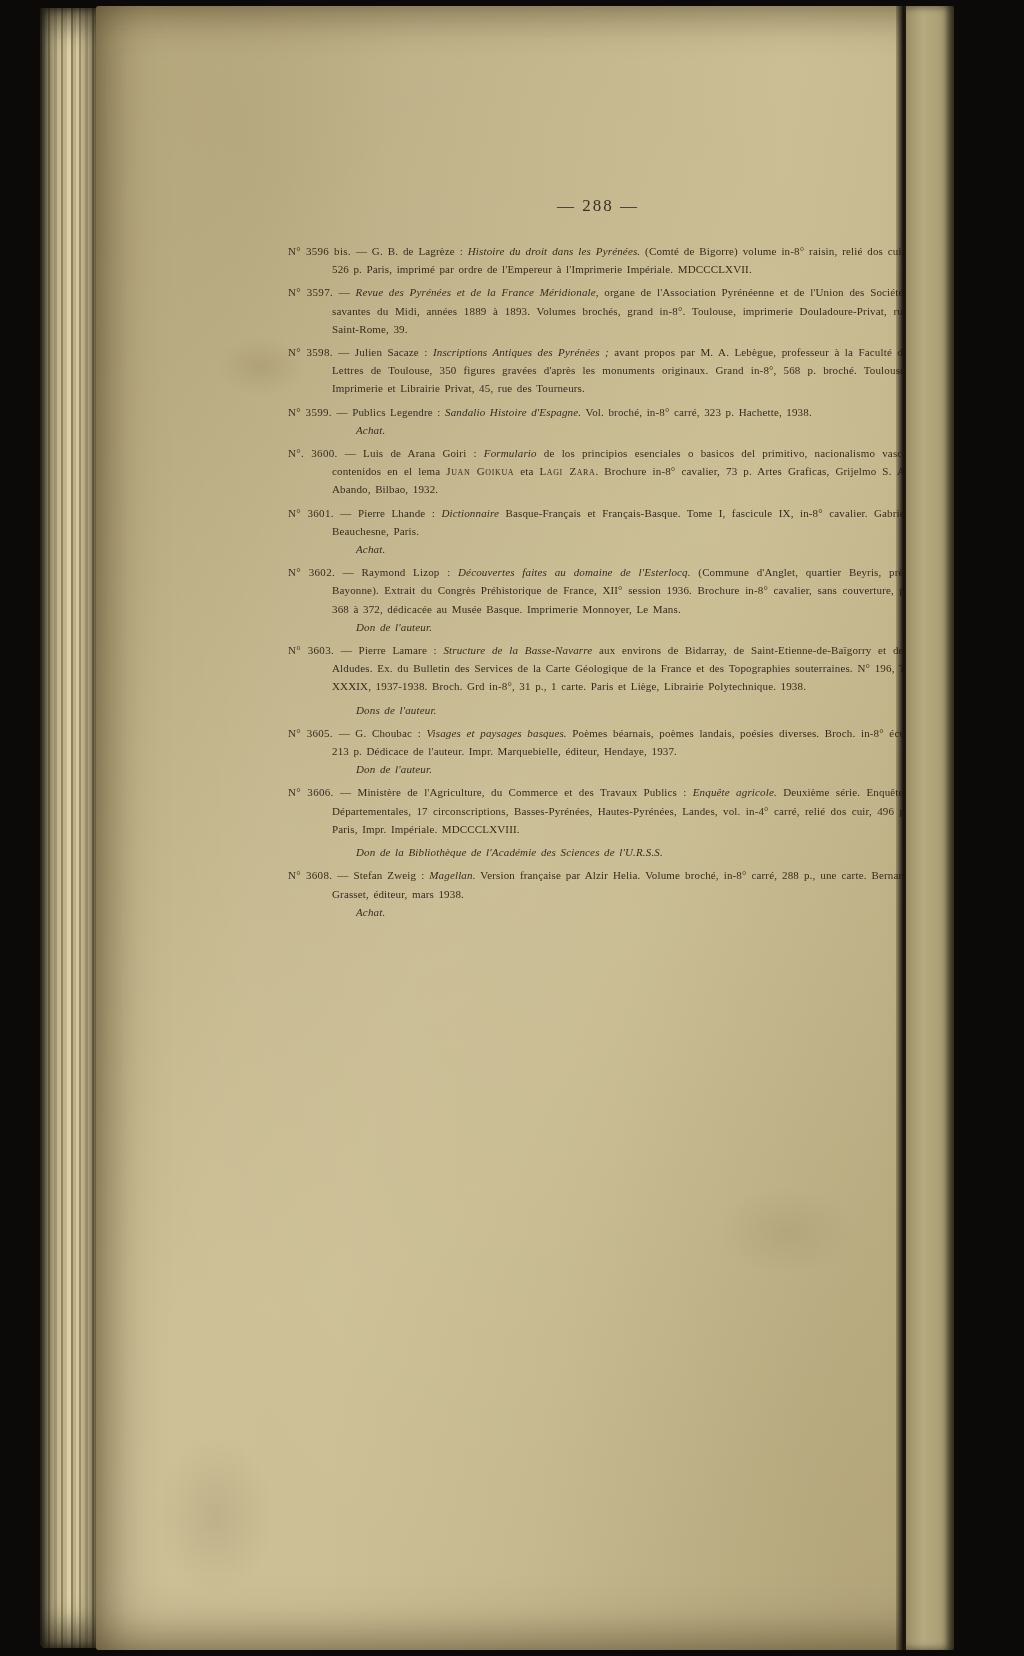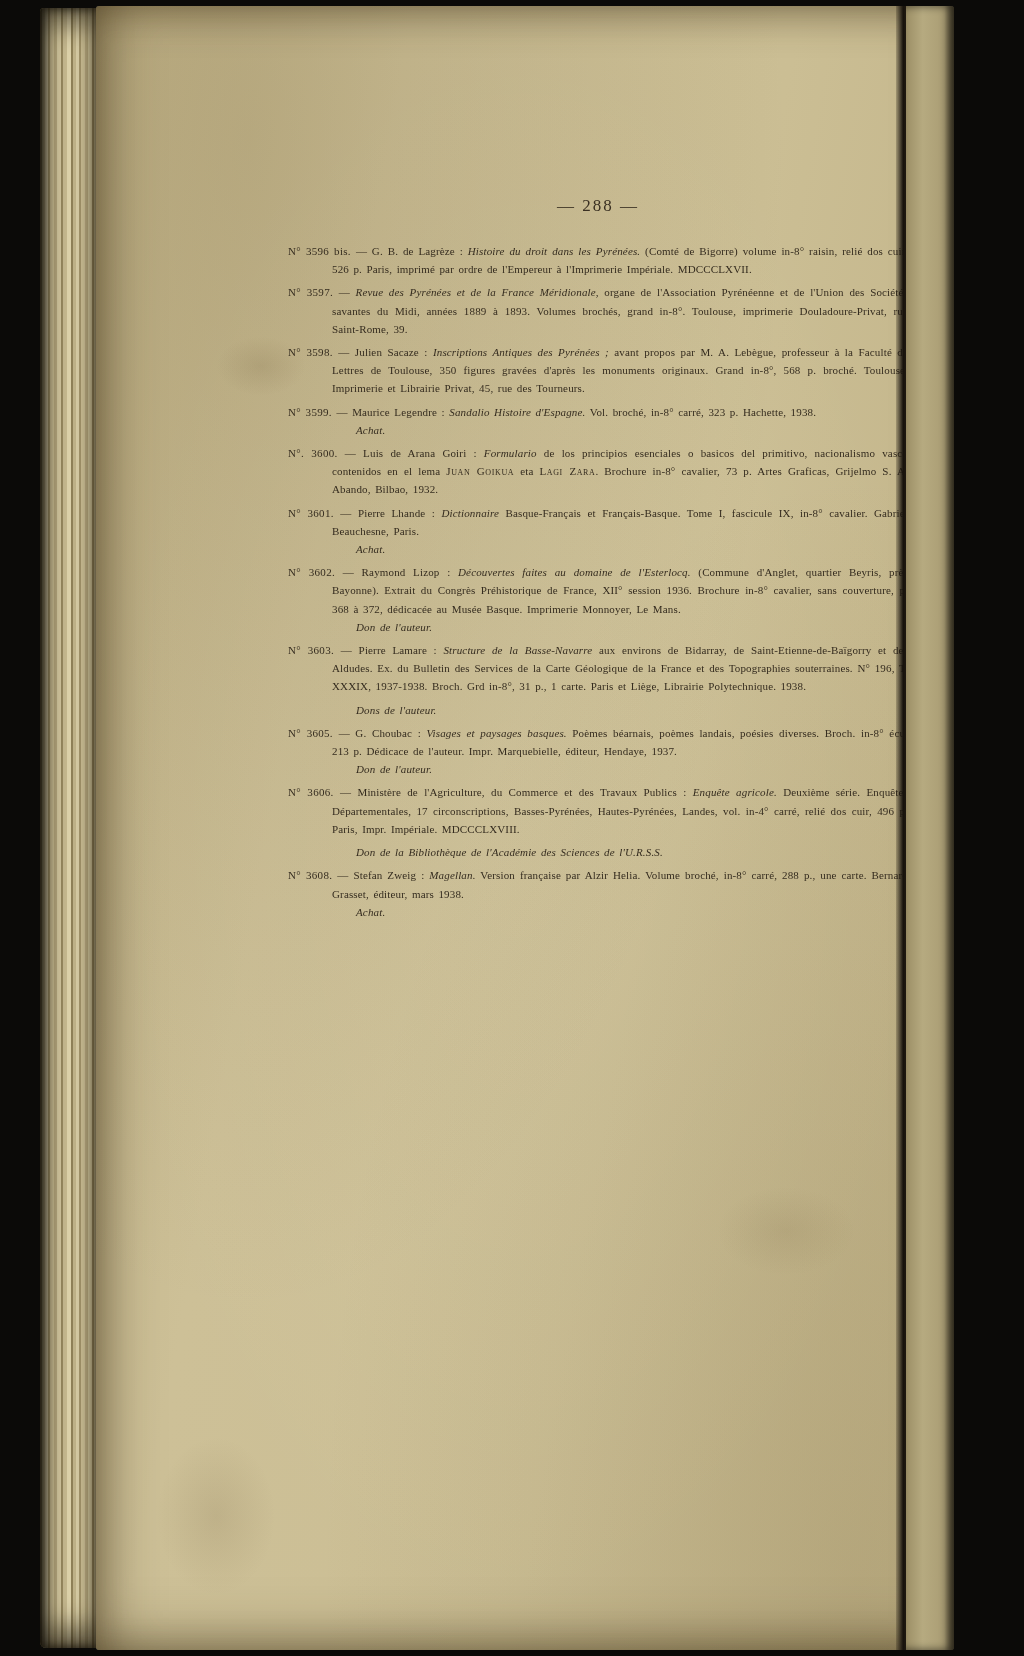--- a/index.html
+++ b/index.html
@@ -86,21 +86,21 @@
   <div class="entry">
     <p class="entry-body"><span class="entry-number">N° 3597. </span><span class="n">— </span><span class="i">Revue des Pyrénées et de la France Méridionale,</span><span class="n"> organe de l'Association Pyrénéenne et de l'Union des Sociétés savantes du Midi, années 1889 à 1893. Volumes brochés, grand in-8°. Toulouse, imprimerie Douladoure-Privat, rue Saint-Rome, 39.</span></p>
 
   </div>
 
   <div class="entry">
     <p class="entry-body"><span class="entry-number">N° 3598. </span><span class="n">— Julien Sacaze : </span><span class="i">Inscriptions Antiques des Pyrénées ;</span><span class="n"> avant propos par M. A. Lebègue, professeur à la Faculté de Lettres de Toulouse, 350 figures gravées d'après les monuments originaux. Grand in-8°, 568 p. broché. Toulouse, Imprimerie et Librairie Privat, 45, rue des Tourneurs.</span></p>
   </div>
 
   <div class="entry">
-    <p class="entry-body"><span class="entry-number">N° 3599. </span><span class="n">— Maurice Legendre : </span><span class="i">Sandalio Histoire d'Espagne.</span><span class="n"> Vol. broché, in-8° carré, 323 p. Hachette, 1938.</span></p>
+    <p class="entry-body"><span class="entry-number">N° 3599. </span><span class="n">— Publics Legendre : </span><span class="i">Sandalio Histoire d'Espagne.</span><span class="n"> Vol. broché, in-8° carré, 323 p. Hachette, 1938.</span></p>
     <p class="entry-attribution">Achat.</p>
   </div>
 
   <div class="entry">
     <p class="entry-body"><span class="entry-number">N°. 3600. </span><span class="n">— Luis de Arana Goiri : </span><span class="i">Formulario</span><span class="n"> de los principios esenciales o basicos del primitivo, nacionalismo vasco contenidos en el lema </span><span class="sc">Juan Goikua</span><span class="n"> eta </span><span class="sc">Lagi Zara</span><span class="n">. Brochure in-8° cavalier, 73 p. Artes Graficas, Grijelmo S. A. Abando, Bilbao, 1932.</span></p>
   </div>
 
   <div class="entry">
     <p class="entry-body"><span class="entry-number">N° 3601. </span><span class="n">— Pierre Lhande : </span><span class="i">Dictionnaire</span><span class="n"> Basque-Français et Français-Basque. Tome I, fascicule IX, in-8° cavalier. Gabriel Beauchesne, Paris.</span></p>
     <p class="entry-attribution">Achat.</p>

